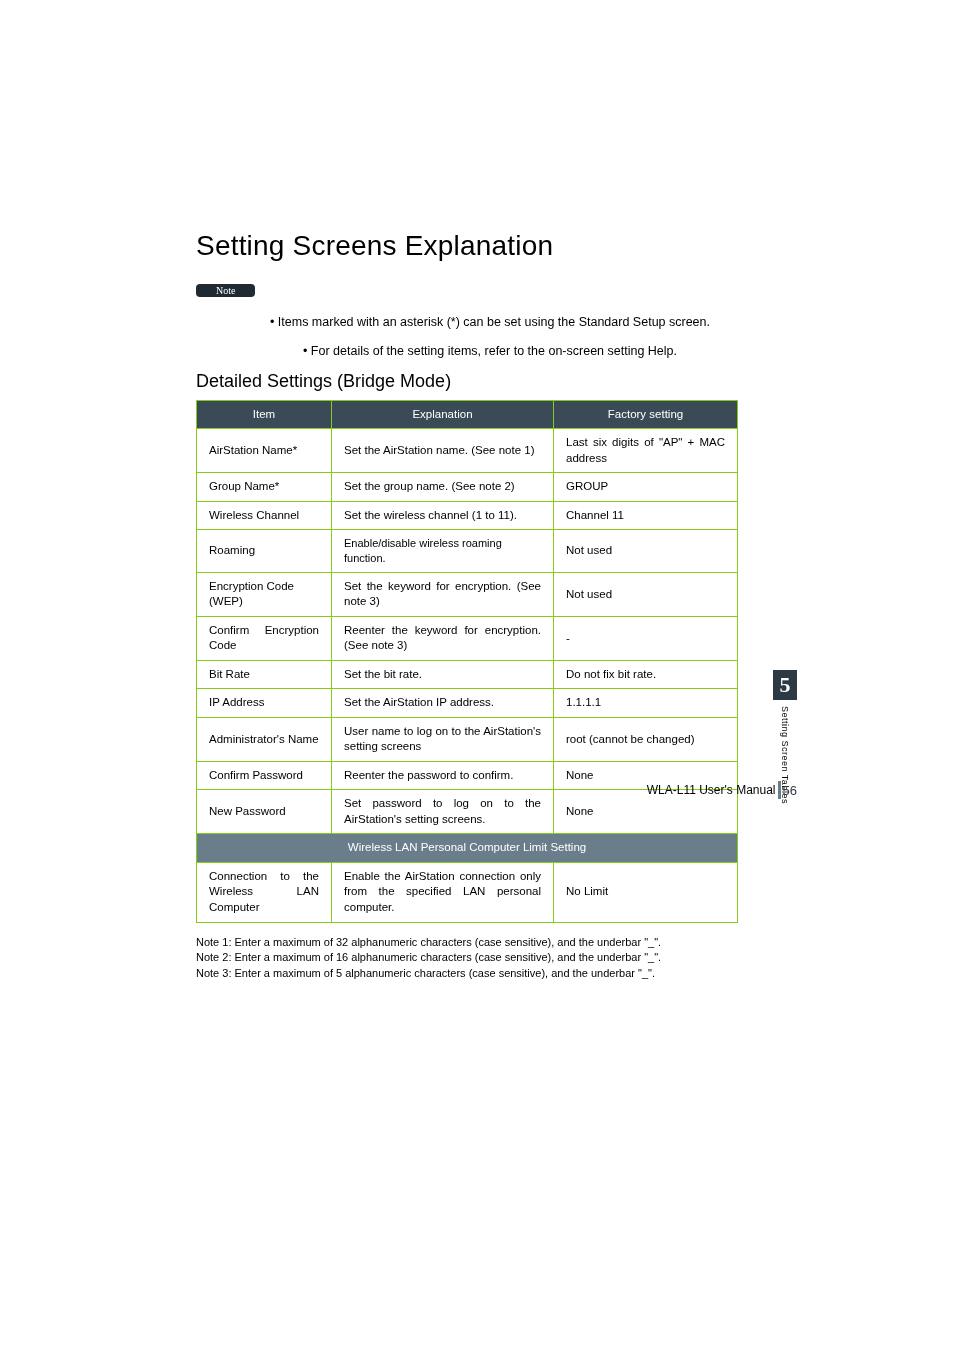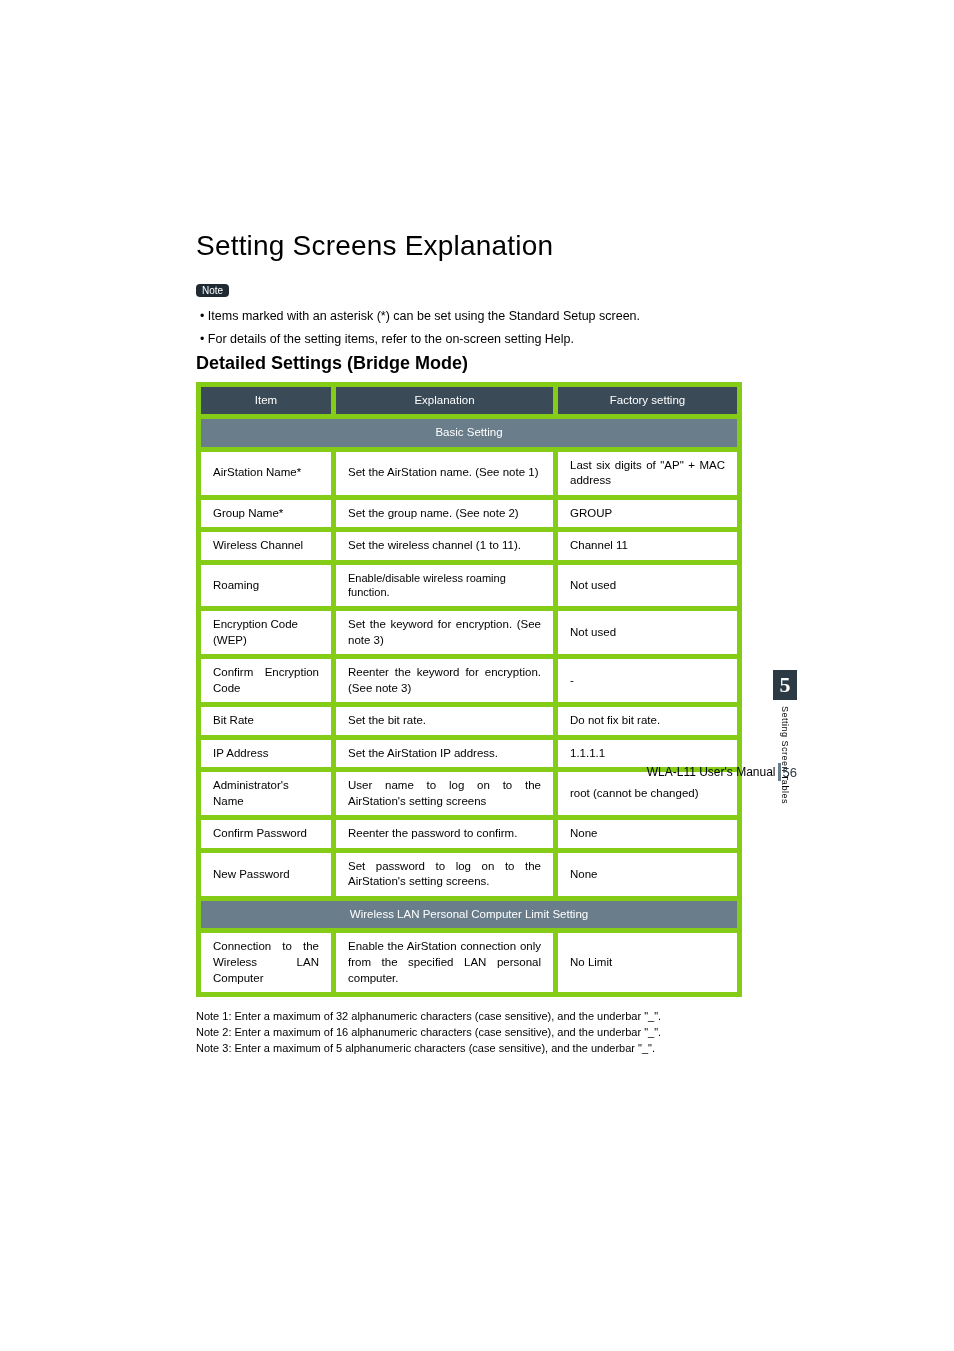--- a/index.html
+++ b/index.html
@@ -23,44 +23,46 @@
     font-weight: 400;
     font-size: 28px;
     margin: 0 0 18px 0;
     letter-spacing: 0.2px;
   }
   .note-badge {
     display: inline-block;
     background: #1f2a33;
     color: #fff;
     font-size: 10px;
-    padding: 1px 6px;
+    padding: 1px 20px;
     border-radius: 4px;
     margin-bottom: 6px;
+    font-family: Liberation Serif, serif;
   }
   .note-line {
     font-size: 12.5px;
     line-height: 1.5;
-    margin: 4px;
+    margin: 10px;
+    text-align: center;
   }
   .subheading {
     font-size: 18px;
-    font-weight: 700;
+    font-weight: 400;
     margin: 2px 0 8px 0;
   }
   table.settings {
     border-collapse: collapse;
     width: 542px;
     table-layout: fixed;
   }
   table.settings col.c1 { width: 135px; }
   table.settings col.c2 { width: 222px; }
   table.settings col.c3 { width: 184px; }
   table.settings th, table.settings td {
-    border: 5px solid #84cc16;
+    border: 1px solid #84cc16;
     padding: 6px 12px;
     font-size: 11.5px;
     vertical-align: middle;
     line-height: 1.35;
   }
   table.settings thead th {
     background: #3a4a57;
     color: #fff;
     font-weight: 400;
     text-align: center;
@@ -103,21 +105,21 @@
     font-size: 9px;
     margin-top: 6px;
     letter-spacing: 0.5px;
     color: #000;
     display: inline-block;
   }
   
   .page-footer {
     position: absolute;
     right: 157px;
-    bottom: 275px;
+    bottom: 257px;
     font-size: 12px;
     display: flex;
     align-items: center;
     gap: 2px;
   }
   .page-footer .sep {
     width: 3px;
     height: 18px;
     background: #6a7d8b;
     display: inline-block;
@@ -148,23 +150,20 @@
     </colgroup>
     <thead>
       <tr>
         <th>Item</th>
         <th>Explanation</th>
         <th>Factory setting</th>
       </tr>
     </thead>
     <tbody>
 
-      <tr class="section-header">
-        <td colspan="3">Basic Setting</td>
-      </tr>
       <tr>
         <td class="col-item">AirStation Name*</td>
         <td class="col-expl">Set the AirStation name. (See note 1)</td>
         <td class="col-factory justify">Last six digits of "AP" + MAC address</td>
       </tr>
       <tr>
         <td class="col-item">Group Name*</td>
         <td class="col-expl">Set the group name. (See note 2)</td>
         <td class="col-factory">GROUP</td>
       </tr>

